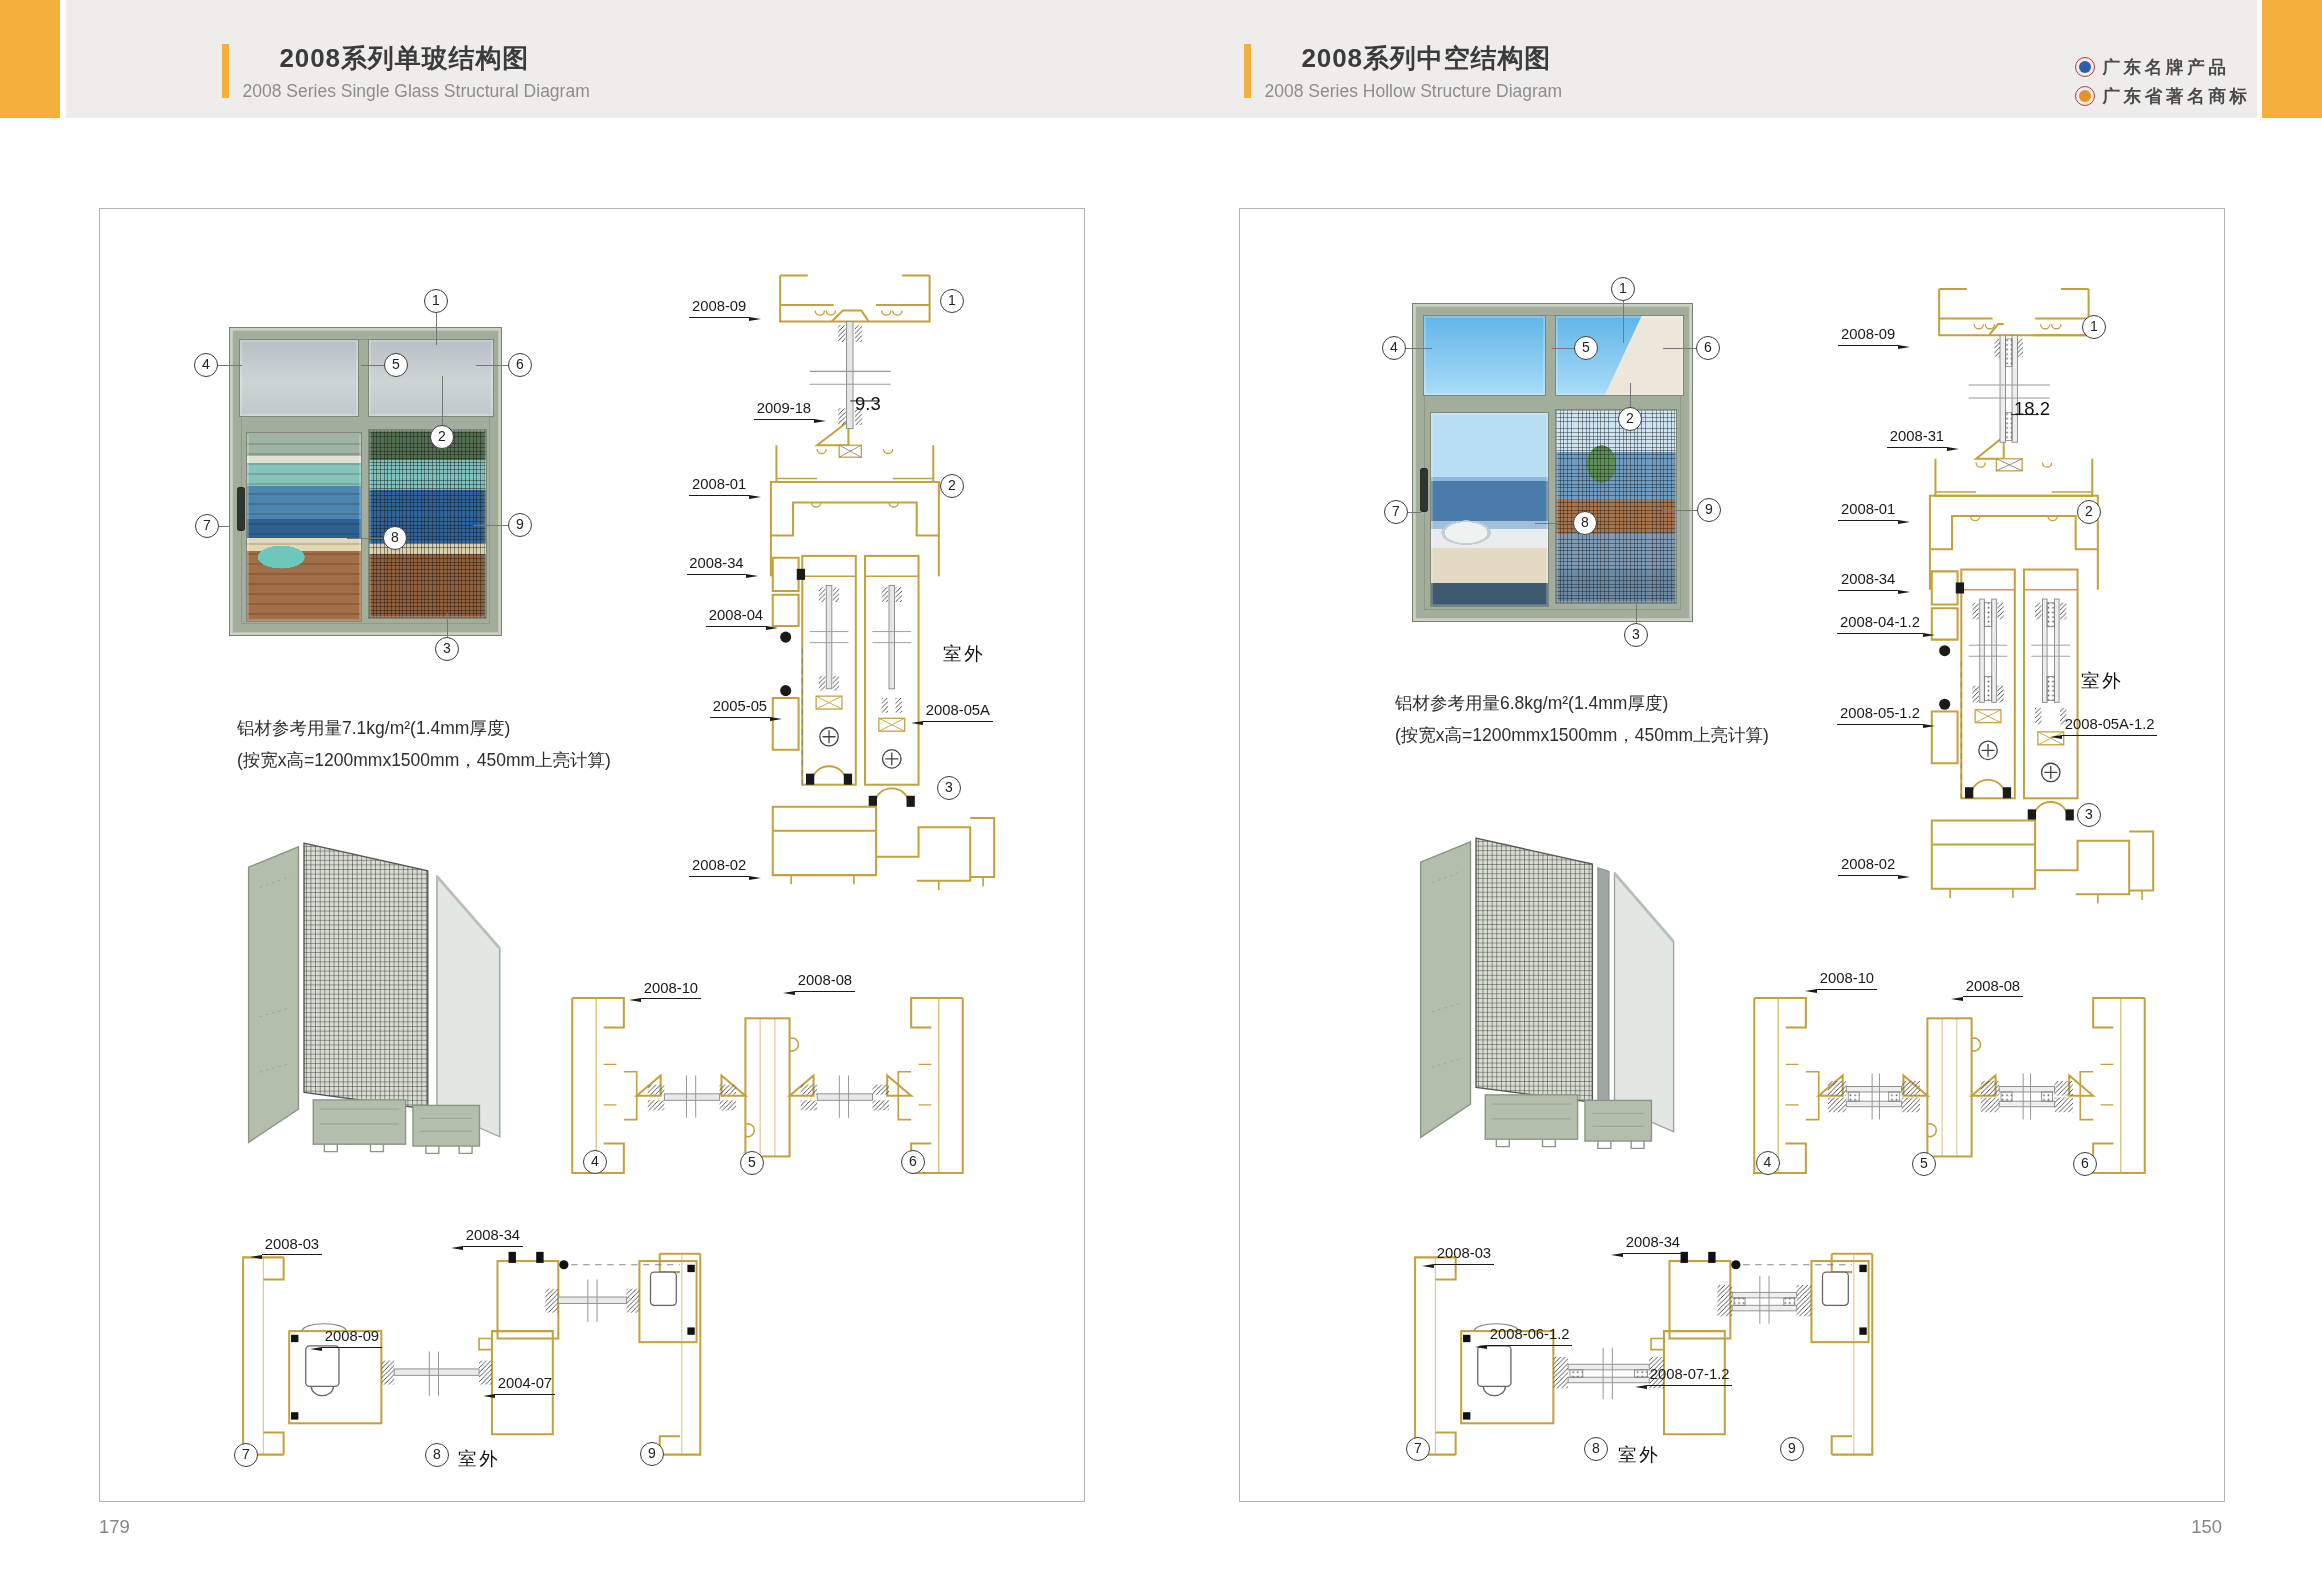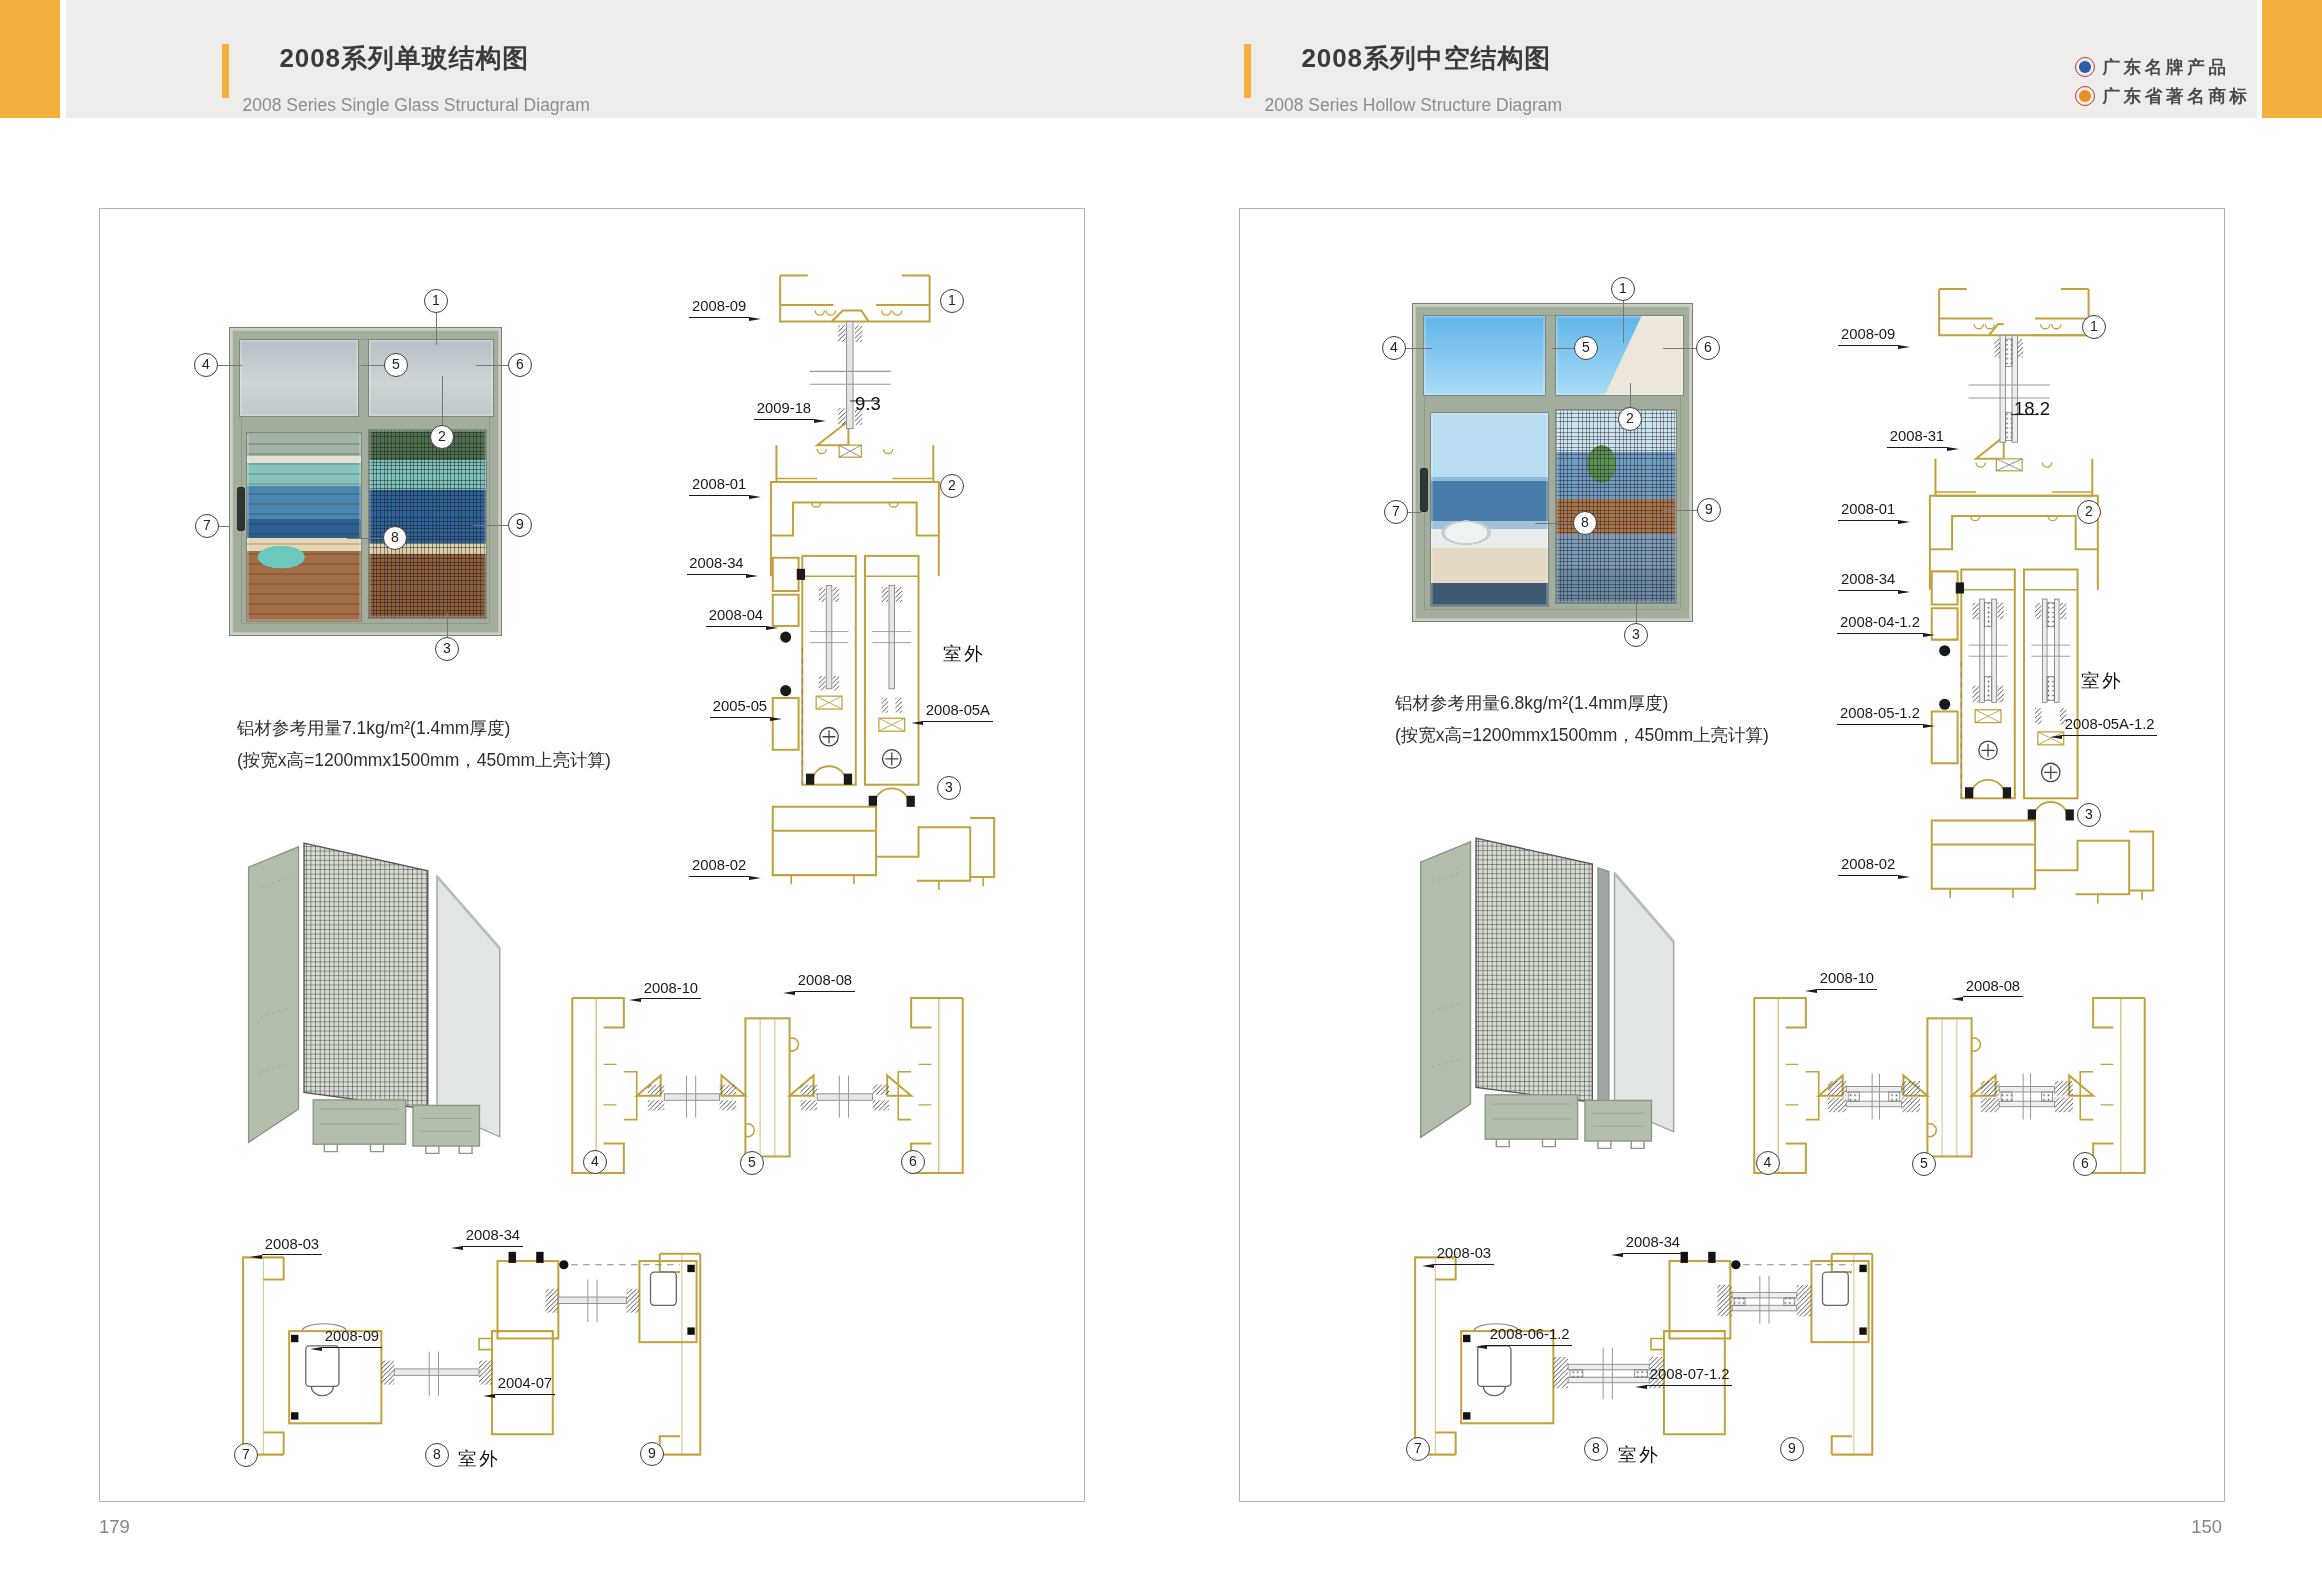--- a/index.html
+++ b/index.html
@@ -5,21 +5,21 @@
   html,body{margin:0;padding:0;}
   body{width:2322px;height:1586px;background:#fff;font-family:"Liberation Sans",sans-serif;position:relative;overflow:hidden;}
   .abs{position:absolute;}
   
   .band{position:absolute;left:66px;top:0;width:2191px;height:118px;background:#EFEDEB;}
   .corner{position:absolute;top:0;width:60px;height:118px;background:#F3B03C;}
   .corner-l{left:0;} .corner-r{left:2262px;}
   .hgroup{position:absolute;top:44px;display:flex;align-items:flex-start;}
   .hbar{width:6.5px;height:54px;background:#F3B03C;margin-right:14px;}
   .htitle{font-size:26px;font-weight:bold;color:#3b3b3b;letter-spacing:0.9px;line-height:29.5px;margin-left:37px;}
-  .hsub{font-size:17.5px;color:#8d8d8d;margin-top:21px;}
+  .hsub{font-size:17.5px;color:#8d8d8d;margin-top:7px;}
   .logos{position:absolute;left:2075px;top:52px;}
   .logo-row{display:flex;align-items:center;height:29.5px;}
   .badge{width:20px;height:20px;border-radius:50%;margin-right:7.4px;position:relative;box-sizing:border-box;}
   .b1{border:1.8px solid #c23531;} .b1::before{content:"";position:absolute;inset:2.8px;border-radius:50%;background:#2c5ea9;}
   .b2{border:1.8px solid #c23531;} .b2::before{content:"";position:absolute;inset:2.8px;border-radius:50%;background:#e59424;}
   .logo-txt{font-size:17.5px;font-weight:bold;color:#4a4a4a;letter-spacing:3.7px;}
   
   .pagebox{position:absolute;top:208px;width:984px;height:1292px;border:0.9px solid #b3b3b3;background:#fff;}
   .pnum{position:absolute;top:1516px;font-size:18.5px;color:#868686;}
   

